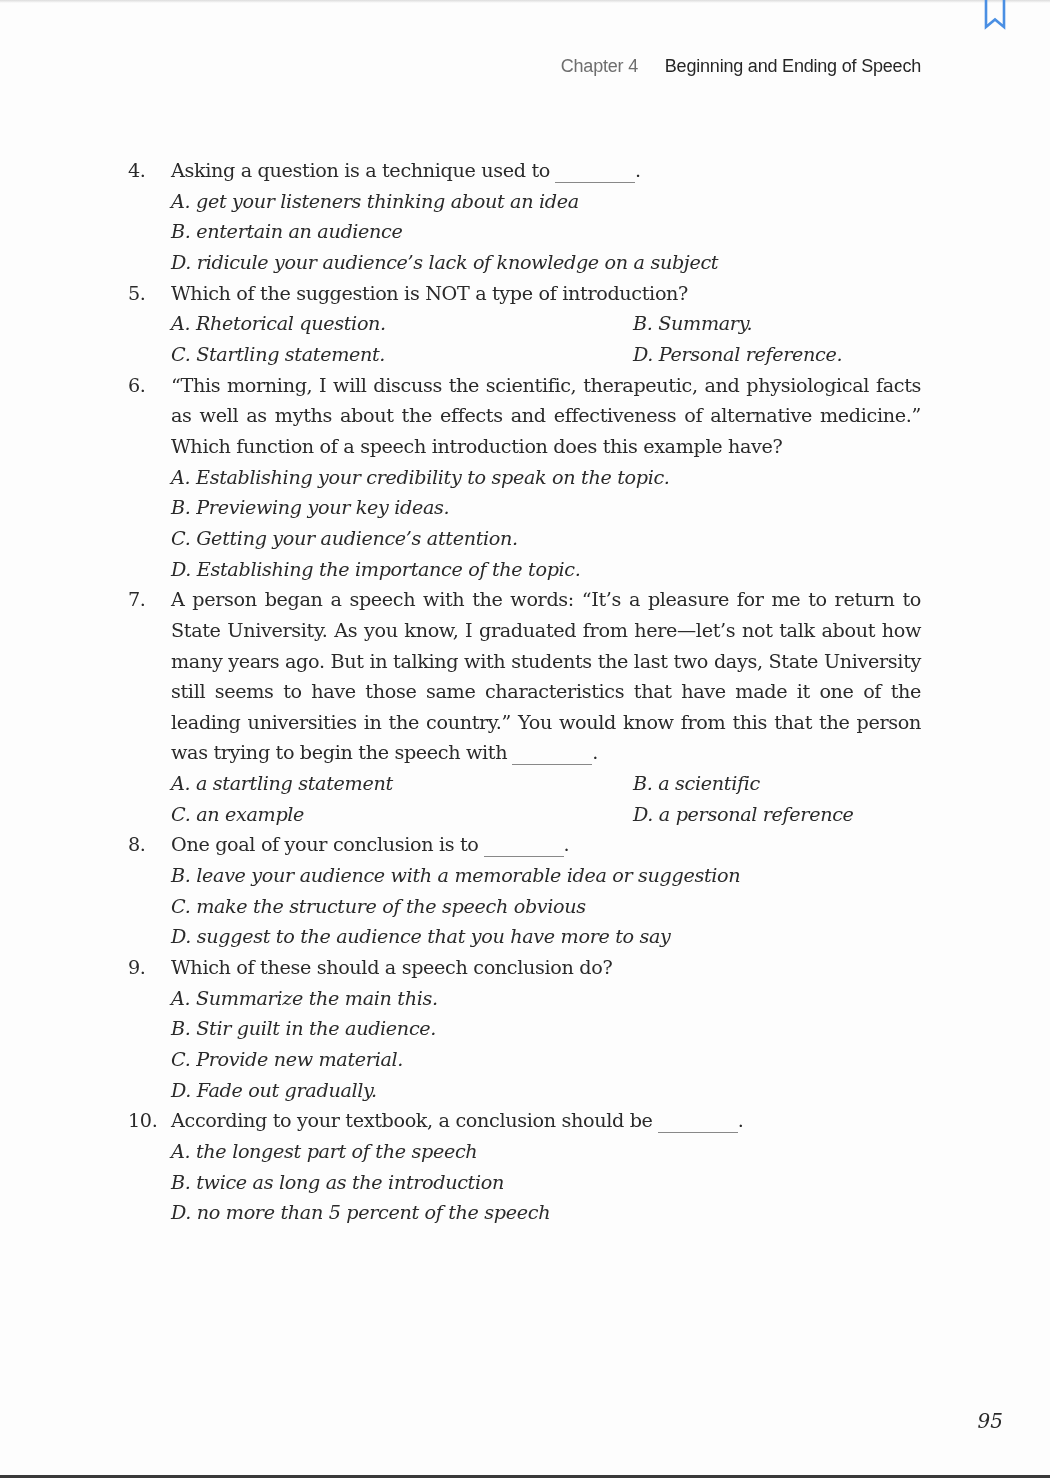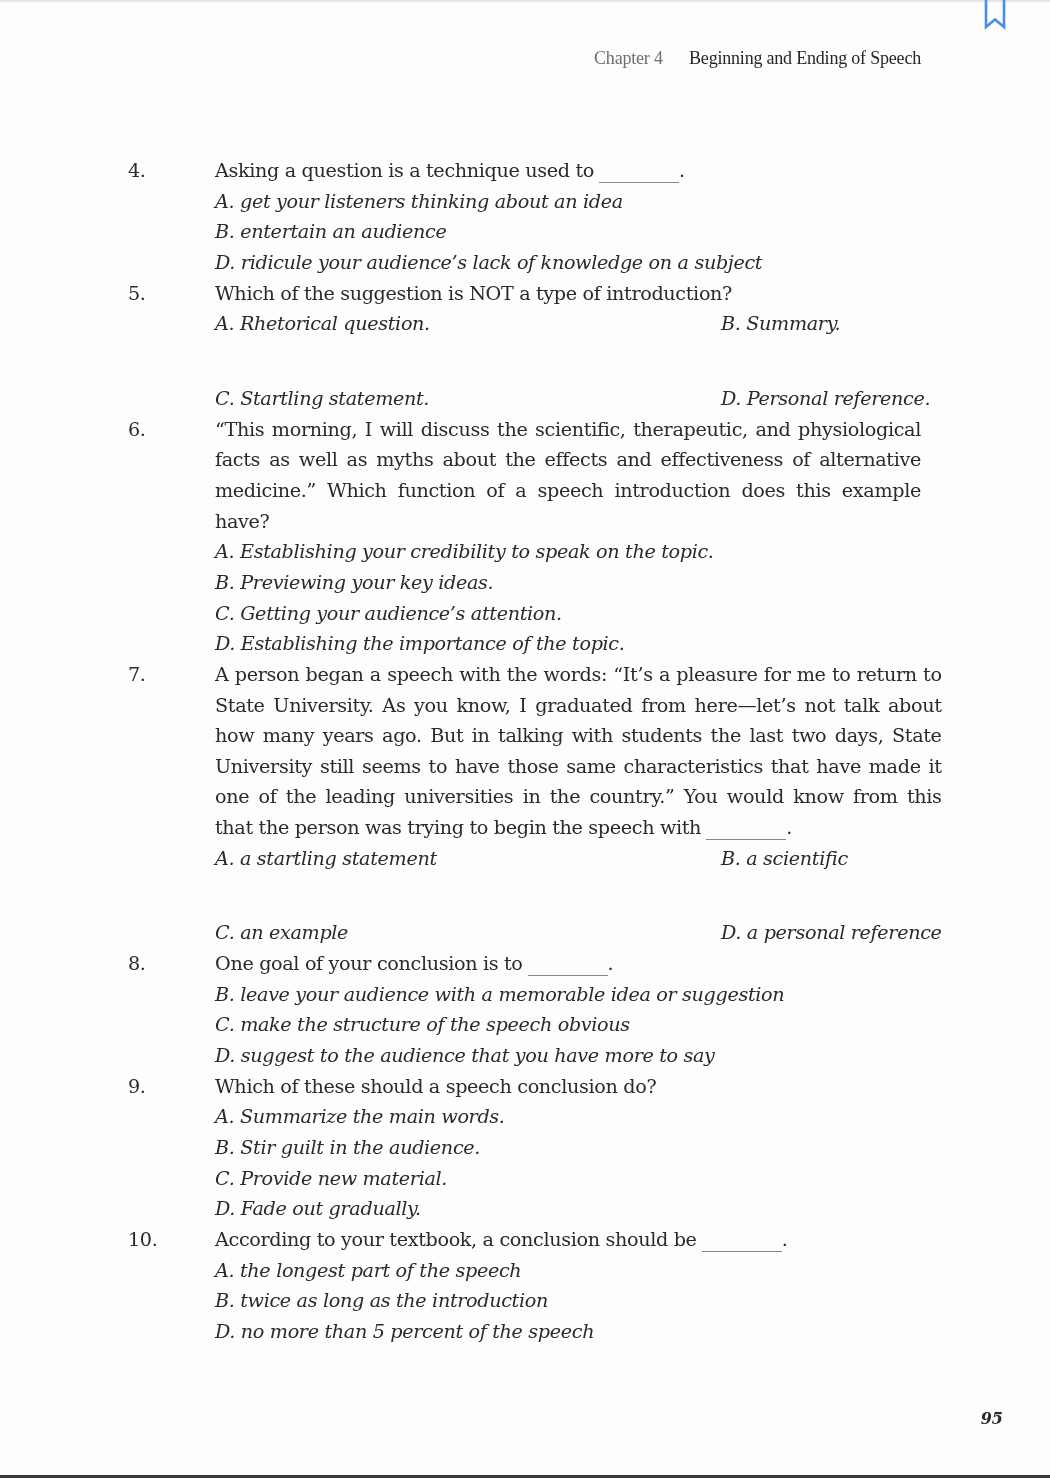--- a/index.html
+++ b/index.html
@@ -28,23 +28,23 @@
       background: #3a3a3a;
     }
     .bookmark {
       position: absolute;
       left: 983px; top: 0;
       width: 24px; height: 30px;
       cursor: pointer;
     }
     .running-head {
       position: absolute;
-      top: 48px;
+      top: 56px;
       right: 129px;
-      font-family: Liberation Serif, serif;
+      font-family: Liberation Sans, sans-serif;
       font-size: 18px;
       letter-spacing: -0.2px;
       white-space: nowrap;
     }
     .running-head .chapter {
       color: #6e6e6e;
       margin-right: 22px;
     }
     .running-head .title {
       color: #262626;
@@ -62,50 +62,48 @@
       display: flex;
       align-items: flex-start;
     }
     .qnum {
       width: 43px;
       flex: 0 0 43px;
       white-space: nowrap;
     }
     .qbody {
       flex: 1 1 auto;
-      margin-left: 44px;
     }
     .stem {
       text-align: justify;
     }
     .blank {
       display: inline-block;
       width: 80px;
       border-bottom: 1px solid #888;
       height: 18px;
       vertical-align: -6px;
       margin-left: 5px;
     }
     .option {
       white-space: nowrap;
       font-style: italic;
     }
     .opt-grid {
       display: grid;
       grid-template-columns: 462px auto;
-      gap: 44px;
     }
     .page-number {
       position: absolute;
       right: 47px;
       top: 1409px;
       font-family: "DejaVu Serif", "Liberation Serif", serif;
       font-style: italic;
-      font-weight: bold;
-      font-size: 16px;
+      font-weight: normal;
+      font-size: 20px;
       color: #2a2a2a;
       text-align: center;
     }
   </style>
 </head>
 <body>
 
 <div class="top-shadow"></div>
 
 <div class="bookmark">
@@ -175,21 +173,21 @@
       <div class="option">B. leave your audience with a memorable idea or suggestion</div>
       <div class="option">C. make the structure of the speech obvious</div>
       <div class="option">D. suggest to the audience that you have more to say</div>
     </div>
   </div>
 
   <div class="question">
     <div class="qnum">9.</div>
     <div class="qbody">
       <div class="stem">Which of these should a speech conclusion do?</div>
-      <div class="option">A. Summarize the main words.</div>
+      <div class="option">A. Summarize the main this.</div>
       <div class="option">B. Stir guilt in the audience.</div>
       <div class="option">C. Provide new material.</div>
       <div class="option">D. Fade out gradually.</div>
     </div>
   </div>
 
   <div class="question">
     <div class="qnum">10.</div>
     <div class="qbody">
       <div class="stem"><span>According to your textbook, a conclusion should be</span><span class="blank"></span><span>.</span></div>

